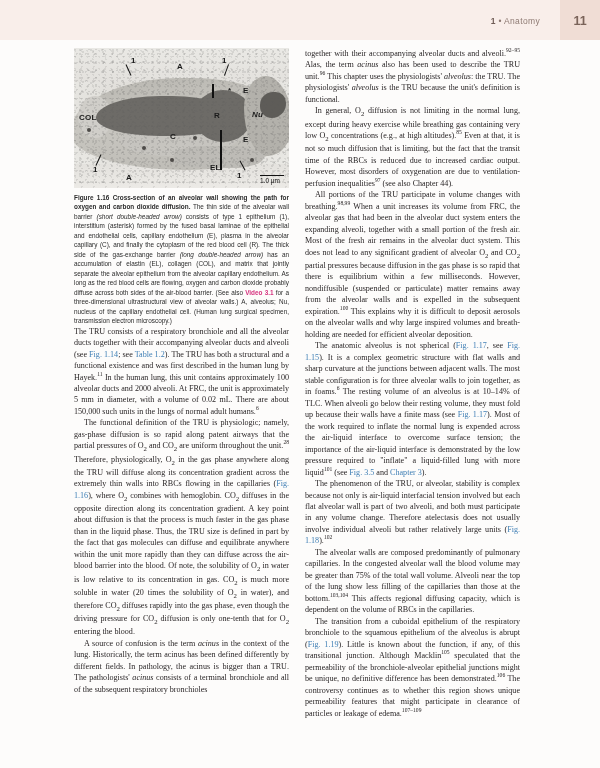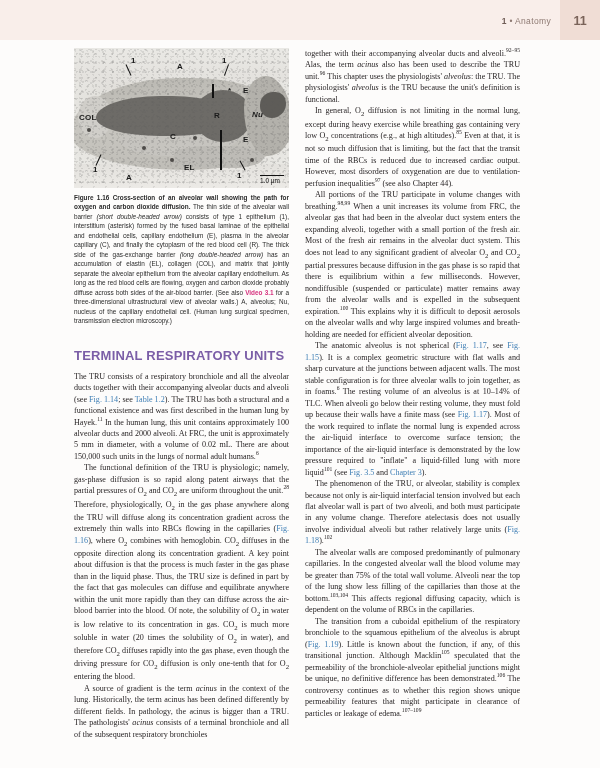--- a/index.html
+++ b/index.html
@@ -33,21 +33,21 @@
     background: #f9eeea;
     display: flex;
     align-items: center;
     justify-content: flex-end;
   }
   .runhead-text {
     font-size: 8.5px;
     letter-spacing: .35px;
     color: #8e7a73;
     font-family: "Liberation Sans", sans-serif;
-    padding-right: 9px;
+    padding-right: 20px;
     padding-top: 2px;
   }
   .runhead-chapnum { font-weight: bold; color: #6f5c56; }
   .runhead-folio {
     width: 40px;
     height: 40px;
     background: #f0ddd5;
     color: #7a6359;
     font-family: "Liberation Sans", sans-serif;
     font-size: 12.5px;
@@ -281,45 +281,44 @@
         <div class="mg-arrow" style="left:146px;top:82px;width:1.6px;height:40px;"></div>
 
         <div class="mg-label" style="left:103px;top:14px">A</div>
         <div class="mg-label" style="left:52px;top:125px">A</div>
         <div class="mg-label" style="left:5px;top:65px">COL</div>
         <div class="mg-label" style="left:96px;top:84px">C</div>
         <div class="mg-label" style="left:140px;top:63px">R</div>
         <div class="mg-label" style="left:169px;top:38px">E</div>
         <div class="mg-label" style="left:169px;top:87px">E</div>
         <div class="mg-label it" style="left:178px;top:62px">Nu</div>
-        <div class="mg-label" style="left:110px;top:115px">EL</div>
+        <div class="mg-label" style="left:136px;top:115px">EL</div>
         <div class="mg-label" style="left:57px;top:8px">1</div>
         <div class="mg-label" style="left:148px;top:8px">1</div>
         <div class="mg-label" style="left:19px;top:117px">1</div>
         <div class="mg-label" style="left:163px;top:123px">1</div>
         <div class="mg-label" style="left:154px;top:38px">*</div>
 
         <div class="mg-scalebar">
           <span class="bar"></span>
           <span>1.0 µm</span>
         </div>
       </div>
 
       <div class="caption">
         <b>Figure 1.16</b><b> </b><b>Cross-section of an alveolar wall showing the path for oxygen and carbon dioxide diffusion.</b><span> The thin side of the alveolar wall barrier </span><i>(short double-headed arrow)</i><span> consists of type 1 epithelium (1), interstitium (asterisk) formed by the fused basal laminae of the epithelial and endothelial cells, capillary endothelium (E), plasma in the alveolar capillary (C), and finally the cytoplasm of the red blood cell (R). The thick side of the gas-exchange barrier </span><i>(long double-headed arrow)</i><span> has an accumulation of elastin (EL), collagen (COL), and matrix that jointly separate the alveolar epithelium from the alveolar capillary endothelium. As long as the red blood cells are flowing, oxygen and carbon dioxide probably diffuse across both sides of the air-blood barrier. (See also </span><span class="vidlink">Video 3.1</span><span> for a three-dimensional ultrastructural view of alveolar walls.) A, alveolus; Nu, nucleus of the capillary endothelial cell. (Human lung surgical specimen, transmission electron microscopy.)</span>
       </div>
     </div>
 
-    <h2 class="section-head">TERMINAL RESPIRATORY UNITS</h2>
 
     <p class="body first"><span>The TRU consists of a respiratory bronchiole and all the alveolar ducts together with their accompanying alveolar ducts and alveoli (see </span><span class="xref">Fig. 1.14</span><span>; see </span><span class="xref">Table 1.2</span><span>). The TRU has both a structural and a functional existence and was first described in the human lung by Hayek.</span><sup>11</sup><span> In the human lung, this unit contains approximately 100 alveolar ducts and 2000 alveoli. At FRC, the unit is approximately 5 mm in diameter, with a volume of 0.02 mL. There are about 150,000 such units in the lungs of normal adult humans.</span><sup>6</sup></p>
 
     <p class="body"><span>The functional definition of the TRU is physiologic; namely, gas-phase diffusion is so rapid along patent airways that the partial pressures of O</span><sub>2</sub><span> and CO</span><sub>2</sub><span> are uniform throughout the unit.</span><sup>28</sup><span> Therefore, physiologically, O</span><sub>2</sub><span> in the gas phase anywhere along the TRU will diffuse along its concentration gradient across the extremely thin walls into RBCs flowing in the capillaries (</span><span class="xref">Fig. 1.16</span><span>), where O</span><sub>2</sub><span> combines with hemoglobin. CO</span><sub>2</sub><span> diffuses in the opposite direction along its concentration gradient. A key point about diffusion is that the process is much faster in the gas phase than in the liquid phase. Thus, the TRU size is defined in part by the fact that gas molecules can diffuse and equilibrate anywhere within the unit more rapidly than they can diffuse across the air-blood barrier into the blood. Of note, the solubility of O</span><sub>2</sub><span> in water is low relative to its concentration in gas. CO</span><sub>2</sub><span> is much more soluble in water (20 times the solubility of O</span><sub>2</sub><span> in water), and therefore CO</span><sub>2</sub><span> diffuses rapidly into the gas phase, even though the driving pressure for CO</span><sub>2</sub><span> diffusion is only one-tenth that for O</span><sub>2</sub><span> entering the blood.</span></p>
 
-    <p class="body"><span>A source of gradient is the term </span><i>acinus</i><span> in the context of the lung. Historically, the term acinus has been defined differently by different fields. In pathology, the acinus is bigger than a TRU. The pathologists' </span><i>acinus</i><span> consists of a terminal bronchiole and all of the subsequent respiratory bronchioles</span></p>
+    <p class="body"><span>A source of confusion is the term </span><i>acinus</i><span> in the context of the lung. Historically, the term acinus has been defined differently by different fields. In pathology, the acinus is bigger than a TRU. The pathologists' </span><i>acinus</i><span> consists of a terminal bronchiole and all of the subsequent respiratory bronchioles</span></p>
   </div>
 
   <div class="col col-right">
 
     <p class="body first"><span>together with their accompanying alveolar ducts and alveoli.</span><sup>92–95</sup><span> Alas, the term </span><i>acinus</i><span> also has been used to describe the TRU unit.</span><sup>96</sup><span> This chapter uses the physiologists' </span><i>alveolus</i><span>: the TRU. The physiologists' </span><i>alveolus</i><span> is the TRU because the unit's definition is functional.</span></p>
 
     <p class="body"><span>In general, O</span><sub>2</sub><span> diffusion is not limiting in the normal lung, except during heavy exercise while breathing gas containing very low O</span><sub>2</sub><span> concentrations (e.g., at high altitudes).</span><sup>85</sup><span> Even at that, it is not so much diffusion that is limiting, but the fact that the transit time of the RBCs is reduced due to increased cardiac output. However, most disorders of oxygenation are due to ventilation-perfusion inequalities</span><sup>97</sup><span> (see also Chapter 44).</span></p>
 
     <p class="body"><span>All portions of the TRU participate in volume changes with breathing.</span><sup>98,99</sup><span> When a unit increases its volume from FRC, the alveolar gas that had been in the alveolar duct system enters the expanding alveoli, together with a small portion of the fresh air. Most of the fresh air remains in the alveolar duct system. This does not lead to any significant gradient of alveolar O</span><sub>2</sub><span> and CO</span><sub>2</sub><span> partial pressures because diffusion in the gas phase is so rapid that there is equilibrium within a few milliseconds. However, nondiffusible (suspended or particulate) matter remains away from the alveolar walls and is expelled in the subsequent expiration.</span><sup>100</sup><span> This explains why it is difficult to deposit aerosols on the alveolar walls and why large inspired volumes and breath-holding are needed for efficient alveolar deposition.</span></p>
 

